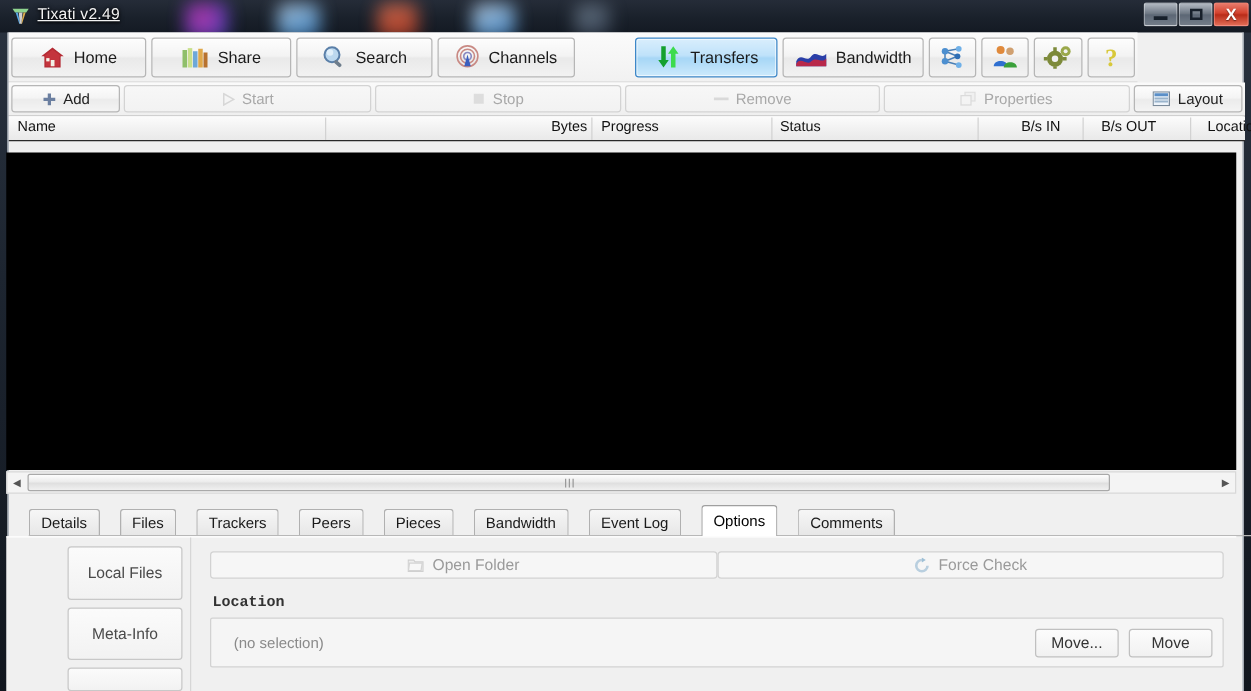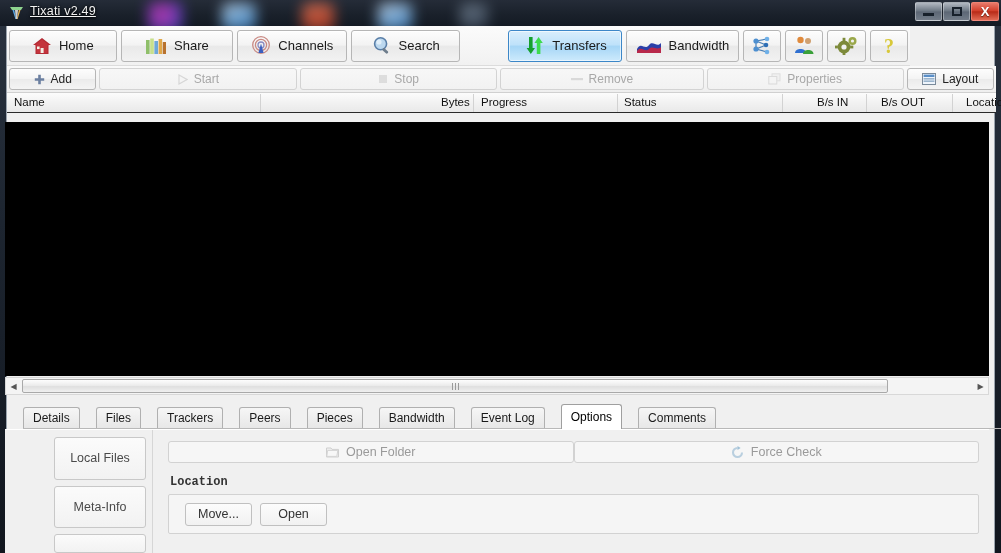--- a/index.html
+++ b/index.html
@@ -238,41 +238,41 @@
             <rect x="1" y="3" width="3.6" height="14" fill="#8fbf6a"></rect>
             <rect x="5.2" y="1.5" width="3.6" height="15.5" fill="#c8e08a"></rect>
             <rect x="9.4" y="4" width="3.6" height="13" fill="#6ea8d8"></rect>
             <rect x="13.6" y="2" width="3.6" height="15" fill="#e0a84a"></rect>
             <rect x="17.8" y="5" width="3.2" height="12" fill="#b8722e"></rect>
           </svg>
         </span>
         <span class="lbl">Share</span>
       </div>
 
+      <div class="tbtn" style="width:131px">
+        <span>
+          <svg width="20" height="19" viewBox="0 0 20 19">
+            <circle cx="8.6" cy="7.8" r="6" fill="#bcd8ef" stroke="#5a7fa8" stroke-width="1.6"></circle>
+            <circle cx="7" cy="6" r="2.6" fill="#e8f3fb" opacity=".85"></circle>
+            <rect x="11.8" y="11.6" width="6.6" height="2.9" rx="1.2" fill="#6e7d8c" transform="rotate(42 11.8 11.6)"></rect>
+          </svg>
+        </span>
+        <span class="lbl">Search</span>
+      </div>
+
       <div class="tbtn" style="width:133px">
         <span>
           <svg width="20" height="19" viewBox="0 0 20 19">
             <circle cx="10" cy="9" r="8.3" fill="none" stroke="#c98a84" stroke-width="1.3"></circle>
             <circle cx="10" cy="9" r="5.6" fill="none" stroke="#c98a84" stroke-width="1.3"></circle>
             <circle cx="10" cy="9" r="3" fill="none" stroke="#8a8ac0" stroke-width="1.3"></circle>
             <path d="M10 7.5 L12.6 17 H7.4 Z" fill="#3a5fbf"></path>
           </svg>
         </span>
         <span class="lbl">Channels</span>
-      </div>
-
-      <div class="tbtn" style="width:131px">
-        <span>
-          <svg width="20" height="19" viewBox="0 0 20 19">
-            <circle cx="8.6" cy="7.8" r="6" fill="#bcd8ef" stroke="#5a7fa8" stroke-width="1.6"></circle>
-            <circle cx="7" cy="6" r="2.6" fill="#e8f3fb" opacity=".85"></circle>
-            <rect x="11.8" y="11.6" width="6.6" height="2.9" rx="1.2" fill="#6e7d8c" transform="rotate(42 11.8 11.6)"></rect>
-          </svg>
-        </span>
-        <span class="lbl">Search</span>
       </div>
 
       <div class="tbtn active" style="width:138px">
         <span>
           <svg width="22" height="19" viewBox="0 0 22 19">
             <path d="M6 1 H9.6 V12 H12 L7.8 18 L3.6 12 H6 Z" fill="#15a02e"></path>
             <path d="M13.8 18 H17.4 V7 H19.8 L15.6 1 L11.4 7 H13.8 Z" fill="#3ddb4e"></path>
           </svg>
         </span>
         <span class="lbl">Transfers</span>
@@ -499,22 +499,23 @@
               <path d="M6.5 0 L6.5 4 L9.6 2 Z" fill="#9fc0d6"></path>
             </svg>
           </span>
           <span>Force Check</span>
         </div>
       </div>
 
       <div class="sechead">Location</div>
 
       <div id="locbox">
+        <div id="locval">(no selection)</div>
         <div class="locbtn">
           <span>Move...</span>
         </div>
         <div class="locbtn">
-          <span>Open</span>
+          <span>Move</span>
         </div>
       </div>
     </div>
   </div>
 </div>
 
 </body></html>

